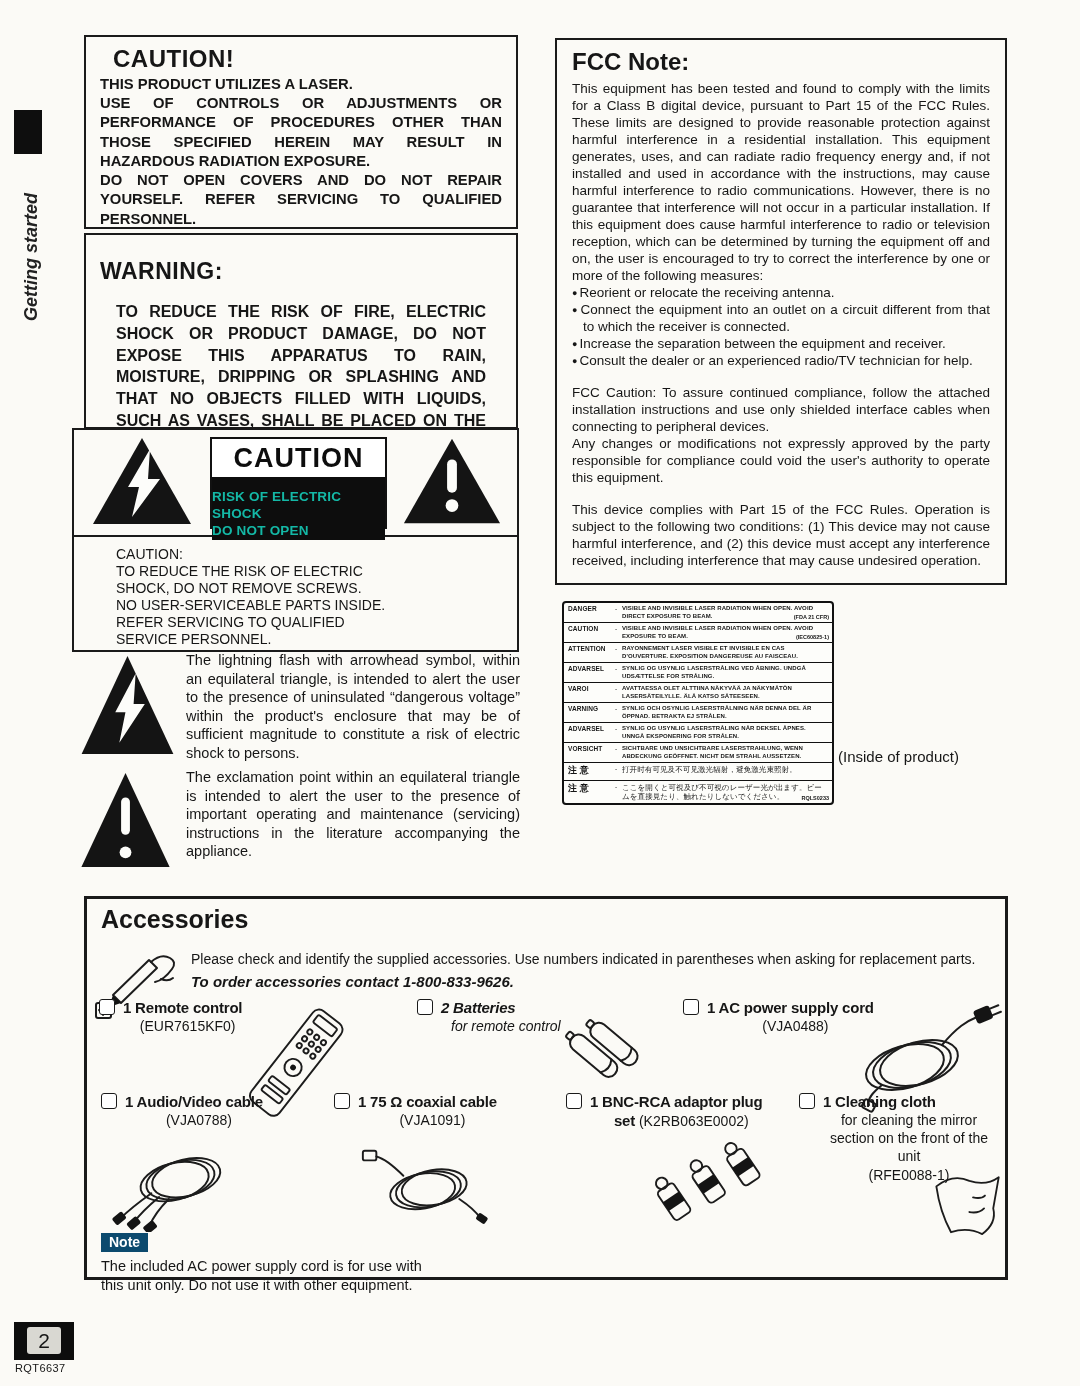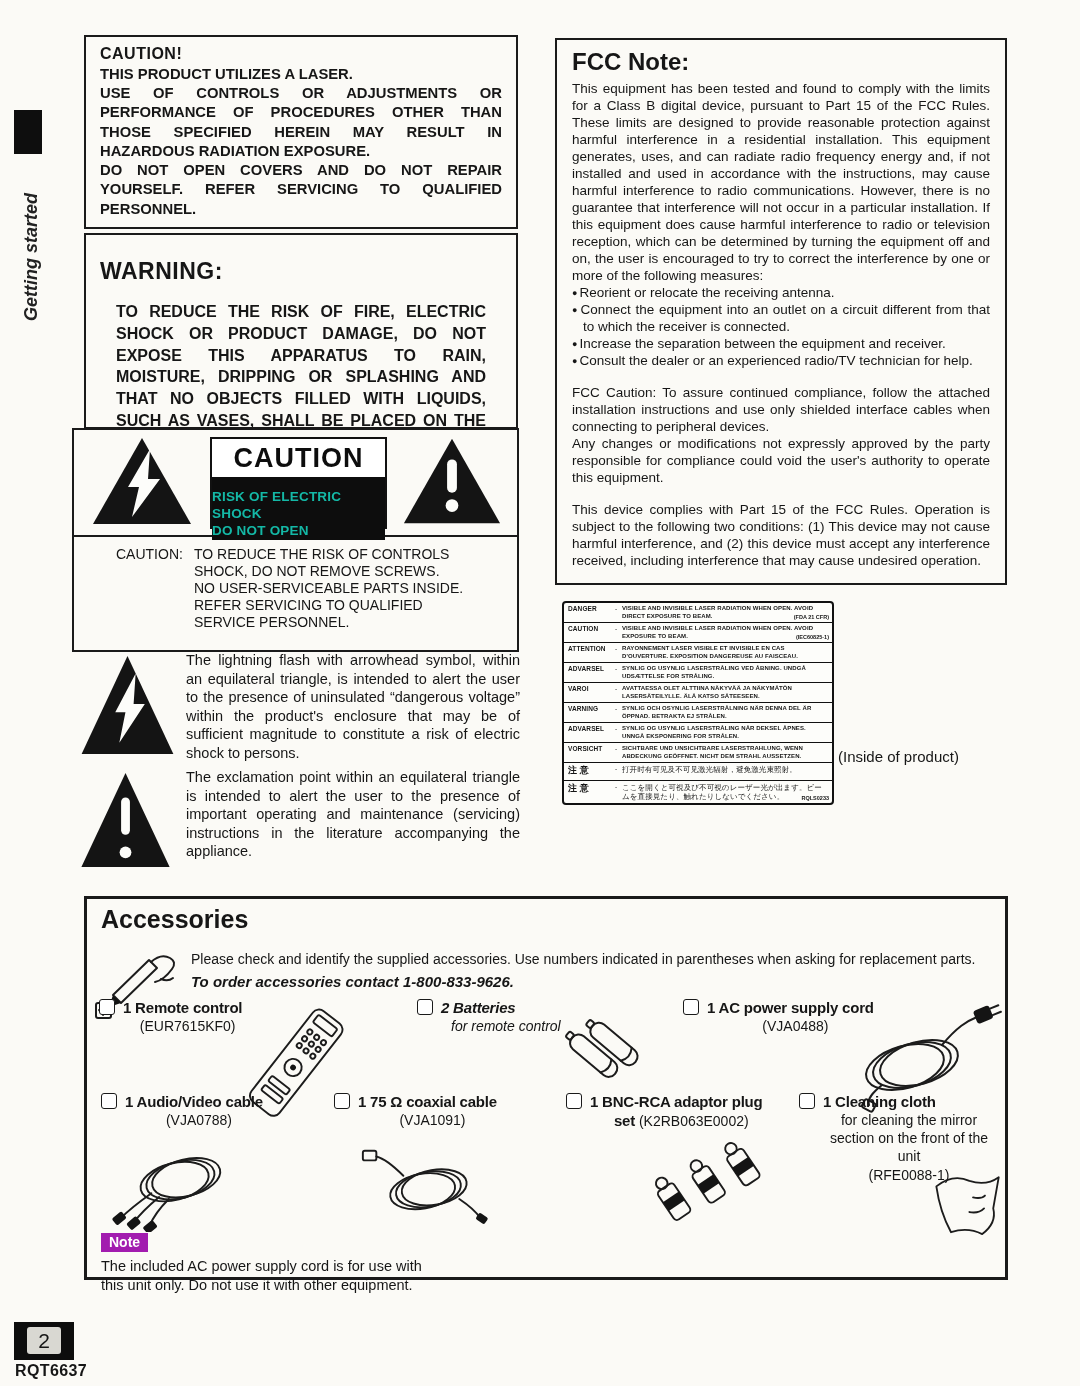--- a/index.html
+++ b/index.html
@@ -13,34 +13,34 @@
 
   
   .side-tab{left:14px;top:110px;width:28px;height:44px;background:#0e0e0e;}
   .side-label{
     left:-63px;top:246px;width:190px;height:22px;text-align:center;
     transform:rotate(-90deg);font-size:18px;font-weight:bold;font-style:italic;color:#222;
   }
 
   
   .caution-box{left:84px;top:35px;width:434px;height:194px;border:2px solid #1a1a1a;padding:8px 14px;box-sizing:border-box;overflow:hidden;}
-  .caution-box h2{margin:0 0 2px 0;font-size:16px;letter-spacing:.5px;}
+  .caution-box h2{margin:0 0 2px 13px;font-size:24px;letter-spacing:.5px;}
   .caution-box p{margin:0;font-size:14.8px;font-weight:bold;line-height:1.3;}
   .warning-box{left:84px;top:233px;width:434px;height:196px;border:2px solid #1a1a1a;padding:23px 14px;box-sizing:border-box;overflow:hidden;}
   .warning-box h2{margin:0 0 4px 0;font-size:23px;letter-spacing:.5px;}
   .warning-box p{margin:16px;font-size:16px;font-weight:bold;line-height:1.36;}
 
   
   .shock-box{left:72px;top:428px;width:447px;height:224px;border:2px solid #1a1a1a;box-sizing:border-box;}
   .shock-symbols{display:flex;align-items:center;gap:14px;padding:7px 14px 6px 14px;height:92px;}
   .shock-divider{border-top:2px solid #1a1a1a;}
   .shock-label{width:192px;height:92px;border:2px solid #111;box-sizing:border-box;display:flex;flex-direction:column;}
   .shock-label .top{background:#fff;color:#0d0d0d;text-align:center;font-weight:800;font-size:27px;letter-spacing:1px;line-height:38px;height:38px;}
   .shock-label .bot{background:#0d0d0d;color:#14b8a6;flex:1;text-align:left;font-weight:bold;font-size:13.5px;line-height:1.25;padding-top:12px;letter-spacing:.2px;}
-  .shock-text{display:flex;padding:9px 10px 8px 42px;font-size:14px;line-height:1.22;}
+  .shock-text{display:flex;padding:9px 10px 8px 42px;font-size:14px;line-height:1.22;flex-direction:column;}
   .shock-text .lab{width:78px;flex:none;}
   .shock-text .body{width:282px;}
 
   
   .note-tri{left:78px;width:100px;height:104px;}
   .note-text{width:334px;font-size:14.2px;line-height:1.28;}
 
   
   .fcc-box{left:555px;top:38px;width:452px;height:547px;border:2.5px solid #1a1a1a;box-sizing:border-box;padding:8px 15px;overflow:hidden;}
   .fcc-box h2{margin:0 0 4px 0;font-size:24px;}
@@ -63,27 +63,27 @@
   .inside-caption{left:838px;top:748px;font-size:15px;}
 
   
   .acc-box{left:84px;top:896px;width:924px;height:384px;border:3px solid #1a1a1a;box-sizing:border-box;}
   .acc-title{left:14px;top:6px;font-size:25px;font-weight:bold;}
   .acc-intro{left:104px;top:52px;width:812px;font-size:14px;}
   .acc-order{left:104px;top:74px;font-size:15px;font-weight:bold;font-style:italic;}
   .acc-item .cb{display:inline-block;width:14px;height:14px;border:1.6px solid #1a1a1a;border-radius:3px;vertical-align:-2px;margin-right:8px;background:#fff;}
   .acc-item .lab{font-size:15px;font-weight:bold;letter-spacing:-.2px;}
   .acc-item .sub{font-size:14px;padding-left:34px;line-height:1.3;text-align:center;}
-  .note-chip{left:14px;top:334px;background:#a21caf;color:#fff;font-size:14px;font-weight:bold;padding:1px 8px 2px 8px;}
+  .note-chip{left:14px;top:334px;background:#0c4a6e;color:#fff;font-size:14px;font-weight:bold;padding:1px 8px 2px 8px;}
   .note-text{left:14px;top:358px;font-size:14.5px;}
 
   
   .pagebox{left:14px;top:1322px;width:60px;height:38px;background:#0d0d0d;}
   .pagenum{margin:5px auto 0 auto;width:34px;height:27px;background:#d9d8d2;color:#141414;border-radius:3px;font-size:21px;line-height:27px;text-align:center;}
-  .pagecode{left:15px;top:1362px;font-size:16px;font-weight:bold;letter-spacing:.4px;}
+  .pagecode{left:15px;top:1362px;font-size:11px;font-weight:normal;letter-spacing:.4px;}
 
   svg .ln{stroke:#1c1c1c;fill:none;stroke-width:2;stroke-linecap:round;stroke-linejoin:round;}
   svg .fil{fill:#141414;stroke:none;}
 </style>
 </head>
 <body>
 
 <div id="page">
 
   <div class="abs side-tab"></div>
@@ -121,21 +121,21 @@
           <polygon class="fil" points="52,3 101,89 3,89"></polygon>
           <rect x="47" y="24" width="10" height="34" rx="5" fill="#fdfdfa"></rect>
           <circle cx="52" cy="71" r="6.5" fill="#fdfdfa"></circle>
         </svg>
       </span>
     </div>
     <div class="shock-divider"></div>
     <div class="shock-text">
       <div class="lab">CAUTION:</div>
       <div class="body">
-        <div>TO REDUCE THE RISK OF CONTROLS SHOCK, DO NOT REMOVE SCREWS.</div>
+        <div>TO REDUCE THE RISK OF ELECTRIC SHOCK, DO NOT REMOVE SCREWS.</div>
         <div>NO USER-SERVICEABLE PARTS INSIDE.</div>
         <div>REFER SERVICING TO QUALIFIED SERVICE PERSONNEL.</div>
       </div>
     </div>
   </div>
 
   <div class="abs note-tri" style="top:653px;">
     <svg width="100" height="104" viewBox="0 0 95 102">
       <polygon class="fil" points="47,3 92,99 2,99"></polygon>
       <path d="M55 20 L35 58 L45 58 L39 88 L64 50 L53 50 Z" fill="#fdfdfa"></path>

